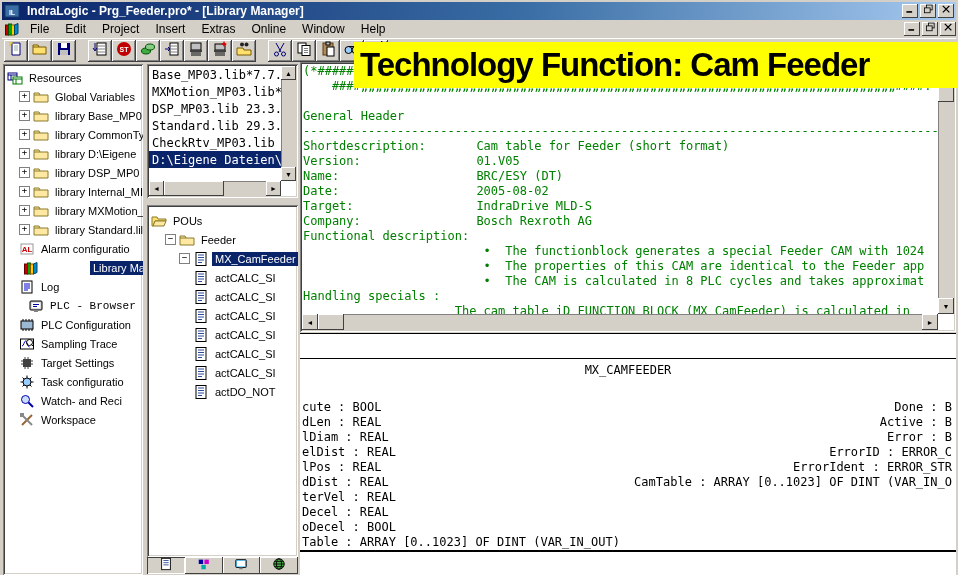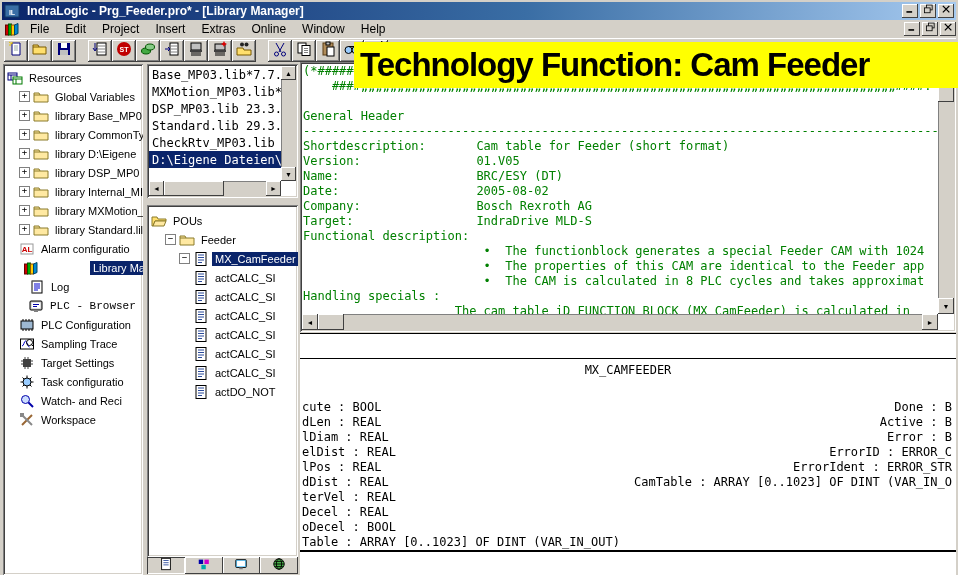--- a/index.html
+++ b/index.html
@@ -361,21 +361,21 @@
           <span class="ticon">
             <svg width="16" height="16" viewBox="0 0 16 16" fill="none">
               <rect x="1.5" y="4" width="3" height="10" fill="#c00" stroke="#600"></rect>
               <rect x="4.5" y="3" width="3" height="11" fill="#0a0" stroke="#050"></rect>
               <rect x="7.5" y="4" width="3" height="10" fill="#fc0" stroke="#850"></rect>
               <path d="M10.5 4l3.5-1.5v10L10.5 14z" fill="#08c" stroke="#046"></path>
             </svg>
           </span>
           <span class="tree-label sel">Library Manager</span>
         </div>
-        <div class="tree-row" style="padding-left: 24px;">
+        <div class="tree-row" style="padding-left: 14px;">
           <span class="ticon">
             <svg width="16" height="16" viewBox="0 0 16 16" fill="none">
               <rect x="3" y="2" width="10" height="12" fill="#fff" stroke="#000"></rect>
               <path d="M5 5h6M5 7h6M5 9h6M5 11h4" stroke="#00c"></path>
               <path d="M3 2v12" stroke="#888"></path>
             </svg>
           </span>
           <span class="tree-label">Log</span>
         </div>
         <div class="tree-row" style="padding-left: 23px; font-family: Liberation Mono, monospace;">
@@ -599,22 +599,22 @@
     <div id="code-lines">
         <div class="code-line">(*##################################################################################################</div>
         <div class="code-line">    ####„„„„„„„„„„„„„„„„„„„„„„„„„„„„„„„„„„„„„„„„„„„„„„„„„„„„„„„„„„„„„„„„„„„„„„„„„„####:</div>
         <div class="code-line"></div>
         <div class="code-line">General Header</div>
         <div class="code-line">--------------------------------------------------------------------------------------------</div>
         <div class="code-line">Shortdescription:       Cam table for Feeder (short format)</div>
         <div class="code-line">Version:                01.V05</div>
         <div class="code-line">Name:                   BRC/ESY (DT)</div>
         <div class="code-line">Date:                   2005-08-02</div>
+        <div class="code-line">Target:                 IndraDrive MLD-S</div>
         <div class="code-line">Company:                Bosch Rexroth AG</div>
-        <div class="code-line">Target:                 IndraDrive MLD-S</div>
         <div class="code-line">Functional description:</div>
         <div class="code-line">                         •  The functionblock generates a special Feeder CAM with 1024</div>
         <div class="code-line">                         •  The properties of this CAM are identical to the Feeder app</div>
         <div class="code-line">                         •  The CAM is calculated in 8 PLC cycles and takes approximat</div>
         <div class="code-line">Handling specials :</div>
         <div class="code-line">                     The cam table iD FUNCTION BLOCK (MX_CamFeeder) is calculated in</div>
       </div>
     <div class="sb" style="right:2px;top:2px;width:16px;bottom:18px;">
       <span class="sb-btn up" style="right:0;top:0;"></span>
       <span class="sb-thumb" style="right:0;top:16px;width:16px;height:22px;"></span>

